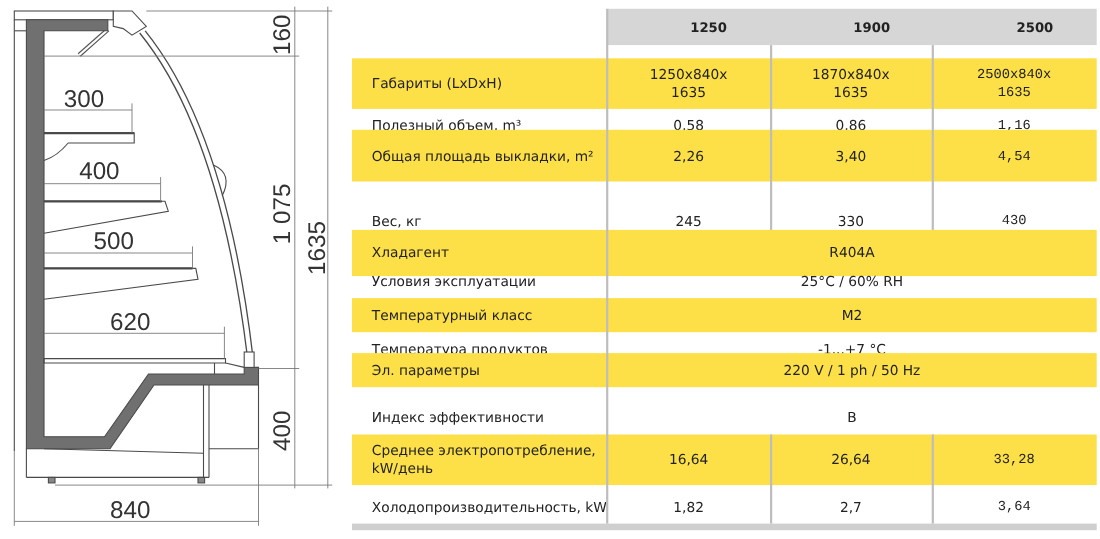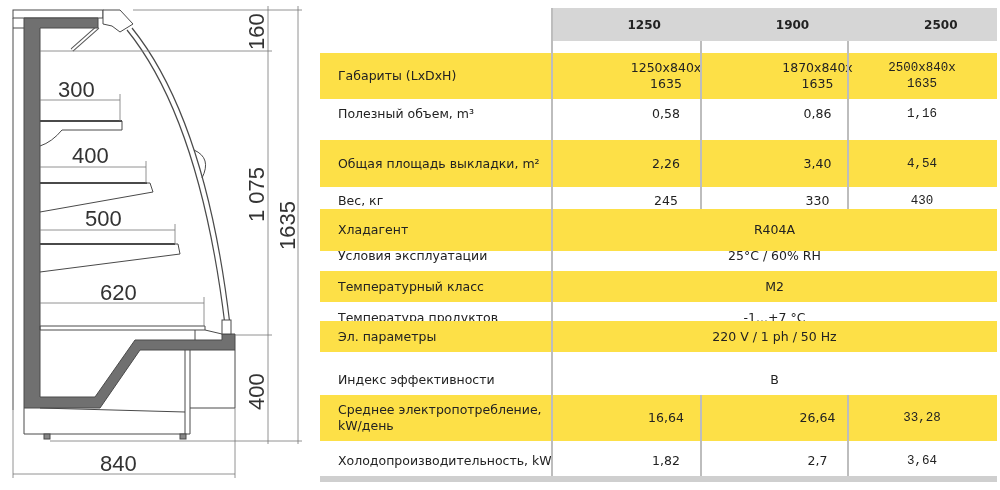--- a/index.html
+++ b/index.html
@@ -8,22 +8,22 @@
   #drawing { position: absolute; left: 0; top: 0; width: 320px; height: 490px; }
   #spec-table { position: absolute; left: 320px; top: 8px; width: 680px; }
   .row { position: absolute; left: 0; width: 677px; display: flex; align-items: center; }
   .row.gray { background: #fde047; }
   .hdr { position: absolute; top: 0; left: 232px; width: 445px; height: 33px; background: #d6d6d6; display: flex; }
   .hdr .hc { flex: 1; display: flex; align-items: center; justify-content: center;
              font-weight: bold; font-size: 12px; color: #222; padding-left: 36px; }
   .label { position: absolute; left: 18px; font-size: 12.5px; line-height: 16px; color: #222; }
   .cell { position: absolute; text-align: center; font-size: 12.5px; line-height: 16px; color: #222;
           display: flex; align-items: center; justify-content: center; height: 100%; }
-  .c1 { left: 232px; width: 148px; padding-left: 40px; }
-  .c2 { left: 380px; width: 147px; padding-left: 44px; }
+  .c1 { left: 232px; width: 148px; }
+  .c2 { left: 380px; width: 147px; }
   .c3 { left: 527px; width: 150px; font-family: Liberation Mono, monospace; }
   .cspan { left: 232px; width: 445px; }
   .vline { position: absolute; width: 1.5px; background: #bdbdbd; }
   .bottom-bar { position: absolute; left: 0; width: 677px; height: 6px; background: #cfcfcf; }
 </style>
 </head>
 <body>
 
 <svg id="drawing" viewBox="0 0 320 490" xmlns="http://www.w3.org/2000/svg">
   <g stroke="#4a4a4a" fill="none" stroke-width="1">
@@ -113,21 +113,21 @@
 1635</span>
     <span class="cell c3" style="white-space:pre">2500x840x
 1635</span>
   </div>
   <div class="row" style="top:91px;height:29px">
     <span class="label">Полезный объем, m³</span>
     <span class="cell c1">0,58</span>
     <span class="cell c2">0,86</span>
     <span class="cell c3">1,16</span>
   </div>
-  <div class="row gray" style="top:132px;height:47px">
+  <div class="row gray" style="top:110px;height:47px">
     <span class="label">Общая площадь выкладки, m²</span>
     <span class="cell c1">2,26</span>
     <span class="cell c2">3,40</span>
     <span class="cell c3">4,54</span>
   </div>
   <div class="row" style="top:169px;height:48px">
     <span class="label">Вес, кг</span>
     <span class="cell c1">245</span>
     <span class="cell c2">330</span>
     <span class="cell c3">430</span>

